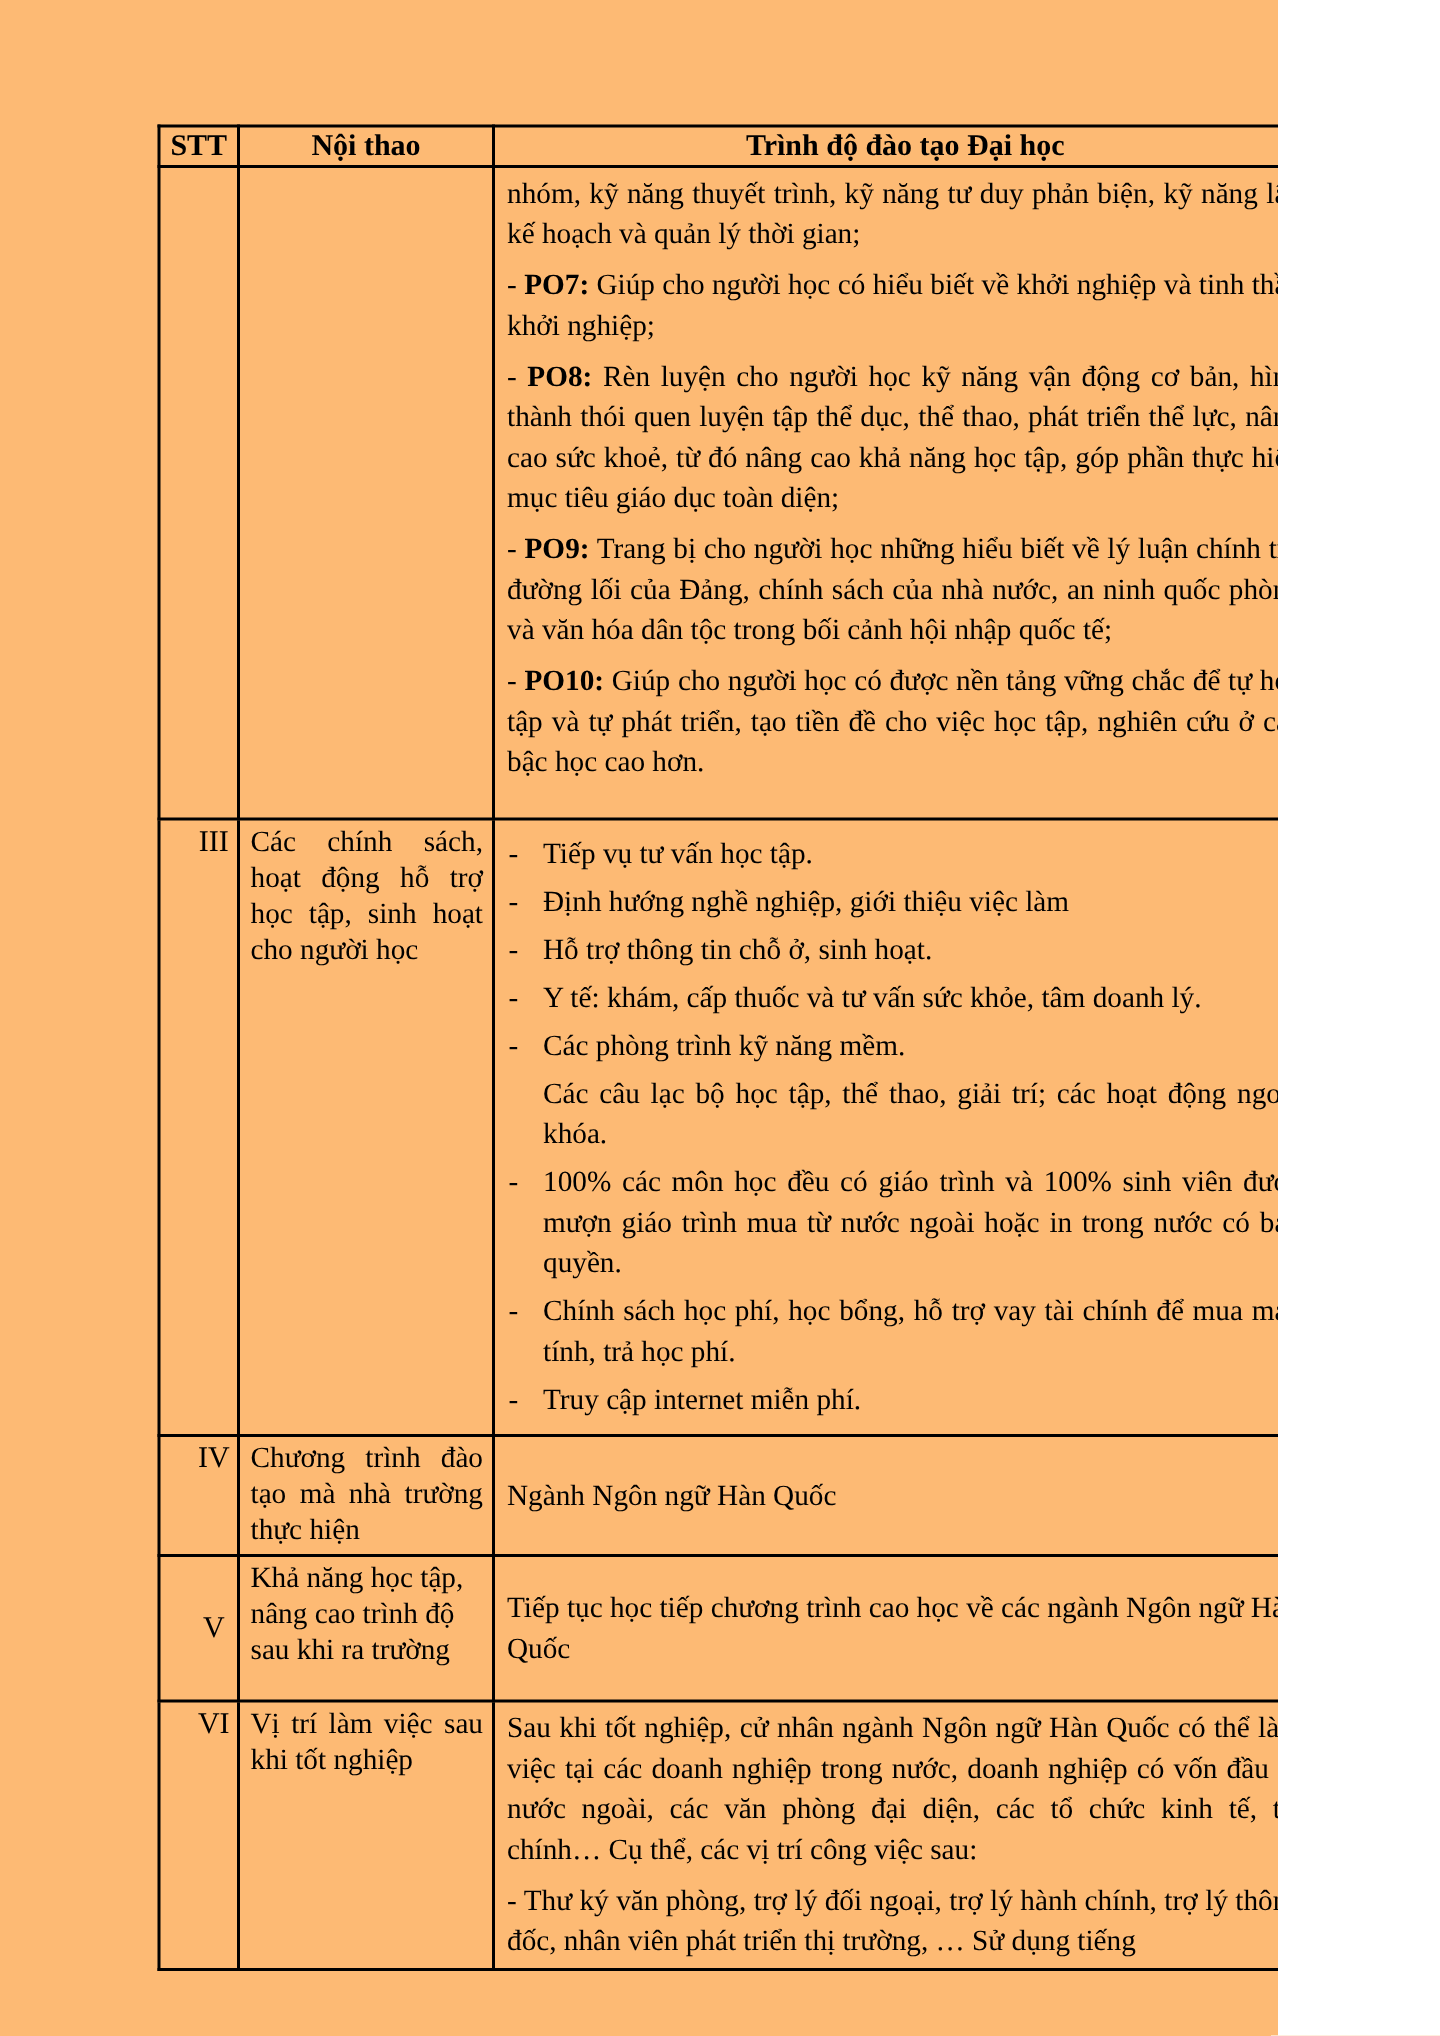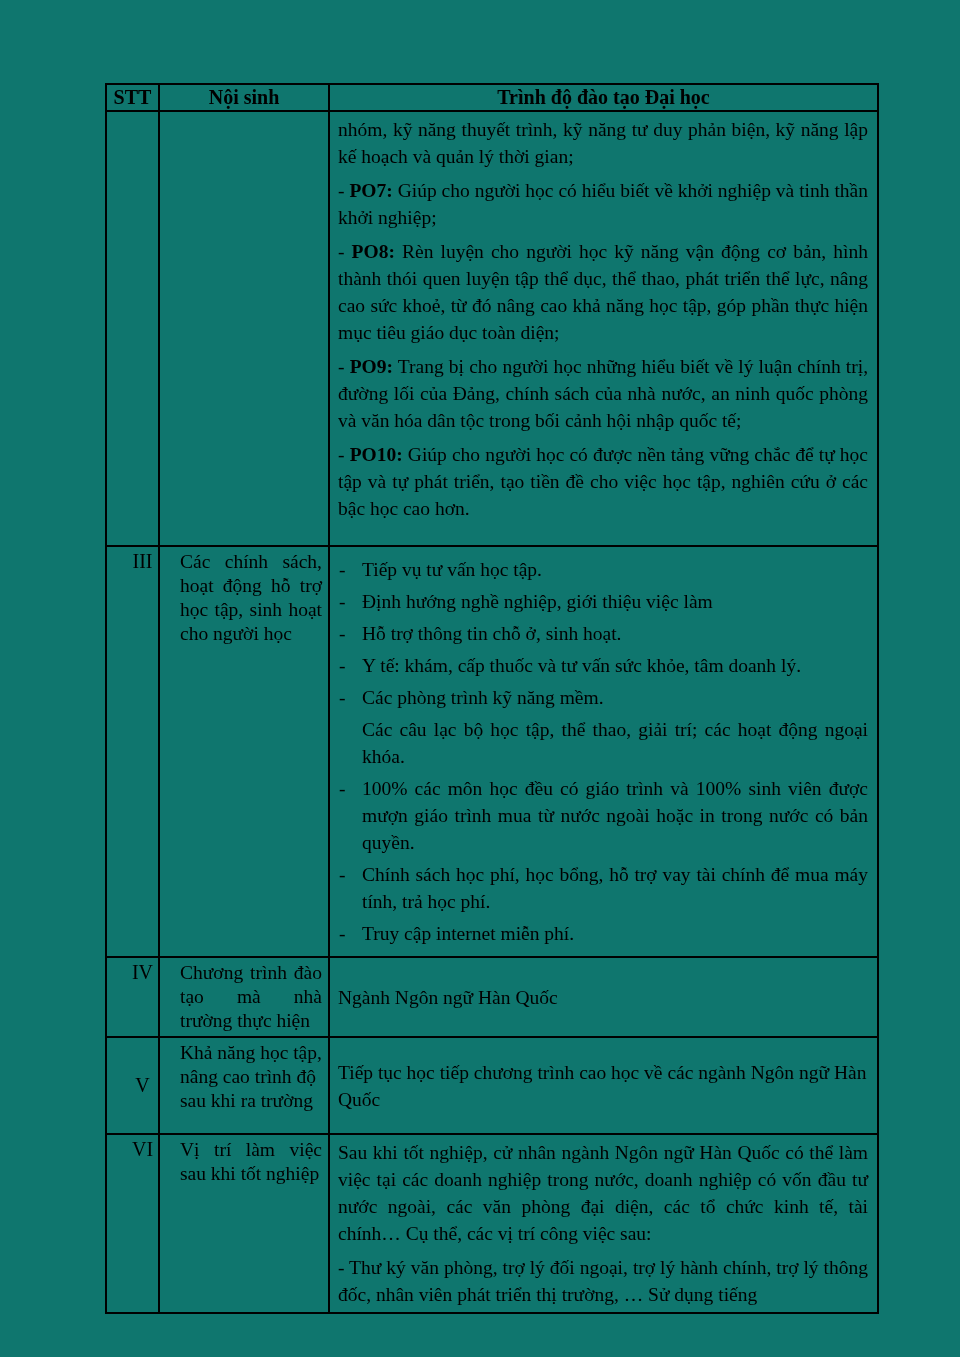--- a/index.html
+++ b/index.html
@@ -4,22 +4,22 @@
 <style>
   * { box-sizing: border-box; margin: 0; padding: 0; }
   html, body {
     width: 960px; height: 1357px;
     background: #ffffff;
     font-family: "Liberation Serif", "DejaVu Serif", serif;
     color: #000000;
   }
   .page {
     position: relative;
-    width: 960px; height: 1357px;
-    background: #0f766e;
+    width: 852px; height: 1357px;
+    background: #fdba74;
     overflow: hidden;
   }
   table.doc-table {
     position: absolute;
     left: 105px; top: 83px;
     width: 772px;
     border-collapse: collapse;
     table-layout: fixed;
   }
   .doc-table td, .doc-table th {
@@ -44,21 +44,21 @@
   
   td.stt-cell {
     text-align: center;
     padding-top: 3px;
     font-size: 20px;
   }
   td.stt-middle { vertical-align: middle; padding-top: 0; }
 
   
   td.topic-cell {
-    padding: 3px 6px 3px 20px;
+    padding: 3px 6px 3px 7px;
     line-height: 24px;
   }
   .topic-justify { text-align: justify; }
 
   
   td.content-cell {
     padding: 4px 9px 4px 8px;
     line-height: 27px;
     margin-left: 18px;
   }
@@ -98,21 +98,21 @@
   <table class="doc-table">
     <colgroup>
       <col class="col-stt">
         <col class="col-nd">
         <col class="col-main">
     </colgroup>
 
     <tbody>
         <tr class="r-header">
       <th>STT</th>
-      <th>Nội sinh</th>
+      <th>Nội thao</th>
       <th>Trình độ đào tạo Đại học</th>
     </tr>
 
     <tr class="r-po">
       <td class="stt-cell"></td>
       <td class="topic-cell"></td>
       <td class="content-cell">
         <p class="para"><span></span><span class="po-label"></span><span>nhóm, kỹ năng thuyết trình, kỹ năng tư duy phản biện, kỹ năng lập kế hoạch và quản lý thời gian;</span></p>
         <p class="para"><span>- </span><span class="po-label">PO7:</span><span> Giúp cho người học có hiểu biết về khởi nghiệp và tinh thần khởi nghiệp;</span></p>
         <p class="para"><span>- </span><span class="po-label">PO8:</span><span> Rèn luyện cho người học kỹ năng vận động cơ bản, hình thành thói quen luyện tập thể dục, thể thao, phát triển thể lực, nâng cao sức khoẻ, từ đó nâng cao khả năng học tập, góp phần thực hiện mục tiêu giáo dục toàn diện;</span></p>

